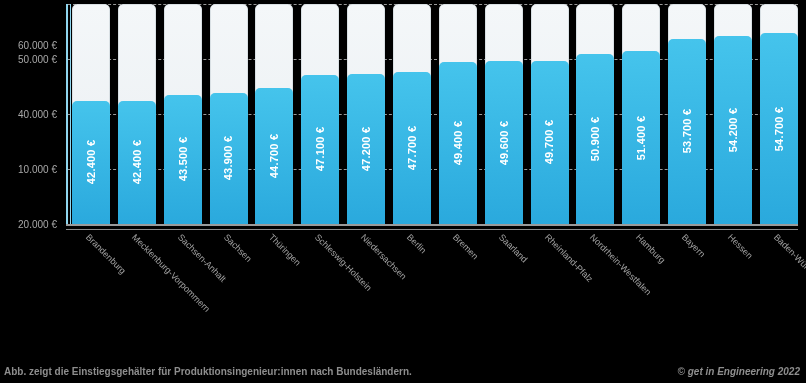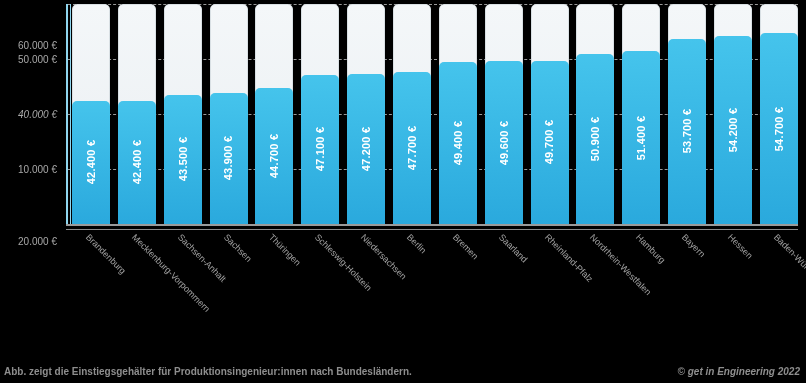--- a/index.html
+++ b/index.html
@@ -189,23 +189,23 @@
     white-space: nowrap;
     margin-top: 7px;
   }
 </style>
 </head>
 <body>
 
 <div id="chart-root">
 
   <div id="y-axis-labels">
-      <div class="y-tick-label" style="top: 241px;">20.000 €</div>
+      <div class="y-tick-label" style="top: 224px;">20.000 €</div>
       <div class="y-tick-label" style="top: 169px;">10.000 €</div>
-      <div class="y-tick-label" style="top: 114px; font-style: italic;">40.000 €</div>
+      <div class="y-tick-label" style="top: 114px;">40.000 €</div>
       <div class="y-tick-label" style="top: 59px; text-align: center;">50.000 €</div>
       <div class="y-tick-label" style="top: 4px; margin-top: 41px;">60.000 €</div>
     </div>
 
   <div id="gridlines">
       <div class="gridline" style="top: 169px;"></div>
       <div class="gridline" style="top: 114px;"></div>
       <div class="gridline" style="top: 59px;"></div>
       <div class="gridline" style="top: 4px;"></div>
     </div>

